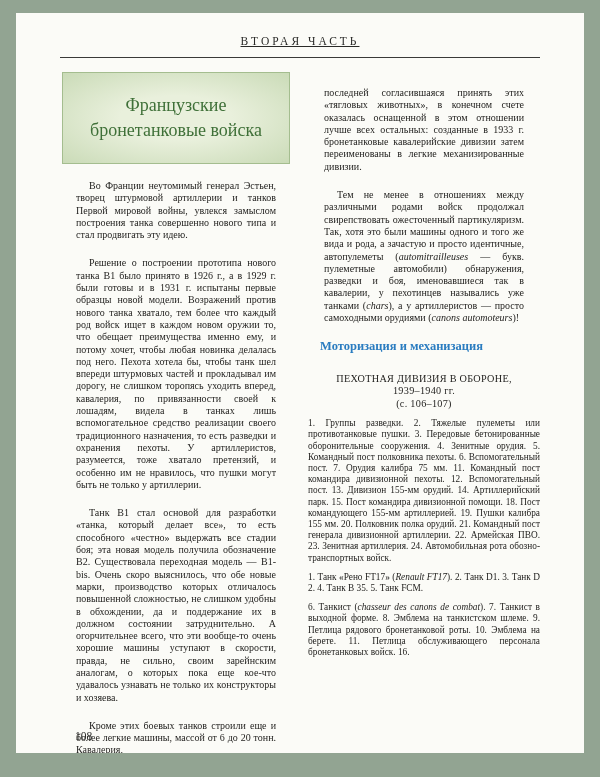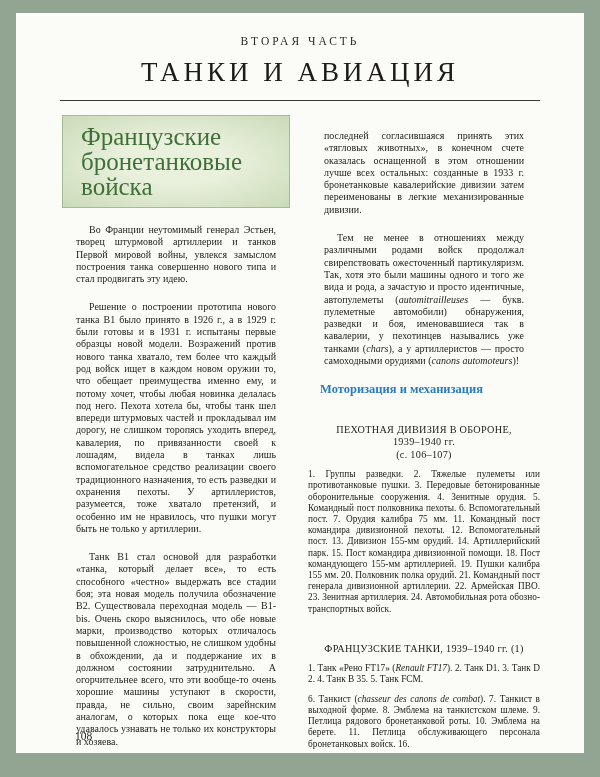--- a/index.html
+++ b/index.html
@@ -20,20 +20,21 @@
     background:var(--page_bg, #fbfbf7);
     box-sizing:border-box;
     padding:22px 44px 0 44px;
     overflow:hidden;
     color:var(--body_text, #1e1d1b);
   }
   .page-header { text-align:center; }
   .part-label {
     font-size:11.5px; letter-spacing:3px; margin-bottom:10px;
     color:#2a2a28;
+    text-decoration:underline;
   }
   .page-title {
     font-size:27px; font-weight:normal; letter-spacing:4px;
     margin:0 0 12px 0; color:#1d1c1a;
   }
   .divider {
     border:none; border-top:1.2px solid #3a3a38;
     margin:0 0 13px 0;
   }
   .columns { display:flex; gap:16px; }
@@ -49,52 +50,51 @@
     min-height:92px;
     margin:1px 2px 10px 2px;
     border:1px solid var(--box_border, #a4bd8f);
     background:radial-gradient(ellipse at center,
       var(--box_gradient_inner, #e9f0dc) 35%,
       var(--box_gradient_outer, #c3d6af) 115%);
     display:flex; align-items:center; justify-content:center;
     padding:8px 18px;
   }
   .chapter-title {
-    font-size:25px; line-height:25px; text-align:left;
+    font-size:18px; line-height:25px; text-align:center;
     color:var(--box_text_green, #3f7038);
   }
   .section-heading {
     color:var(--heading_blue, #2a7cc0);
     font-weight:bold; font-size:12.5px;
     margin:11px 0 8px 12px; text-align:left; text-indent:0;
   }
   .caption-block { margin-top:13px; }
   .cap-head {
     text-align:center; font-size:10.2px; line-height:12.5px;
     letter-spacing:0.3px; white-space:pre-line;
-    margin:28px 0 8px 0; text-indent:0;
+    margin:20px 0 8px 0; text-indent:0;
   }
   .cap-text {
     font-size:9.3px; line-height:11.2px;
     text-indent:0 !important; margin:0 0 8px 0 !important;
   }
   .page-number {
     position:absolute; left:59px; bottom:11px;
     font-size:11.5px; color:#2a2a28;margin-top:11px;
   }
 </style>
 </head>
 <body>
 
 <div class="frame">
   <div class="page">
 
     <header class="page-header">
       <div class="part-label">ВТОРАЯ ЧАСТЬ</div>
-      <h1 class="page-title">ТАНКИ И АВИАЦИЯ</h1>
       <hr class="divider">
     </header>
 
     <div class="columns">
 
       <div class="col">
         <div class="chapter-title-box">
           <div class="chapter-title">Французские бронетанковые войска</div>
         </div>
         <p>Во Франции неутомимый генерал Эстьен, творец штурмовой артиллерии и танков Первой мировой войны, увлекся замыслом построения танка совершенно нового типа и стал продвигать эту идею.</p>
@@ -109,21 +109,20 @@
 
         <h2 class="section-heading">Моторизация и механизация</h2>
 
 
         <div class="caption-block">
           <div class="cap-head">ПЕХОТНАЯ ДИВИЗИЯ В ОБОРОНЕ,
 1939–1940 гг.
 (с. 106–107)</div>
           <p class="cap-text">1. Группы разведки. 2. Тяжелые пулеметы или противотанковые пушки. 3. Передовые бетонированные оборонительные сооружения. 4. Зенитные орудия. 5. Командный пост полковника пехоты. 6. Вспомогательный пост. 7. Орудия калибра 75 мм. 11. Командный пост командира дивизионной пехоты. 12. Вспомогательный пост. 13. Дивизион 155-мм орудий. 14. Артиллерийский парк. 15. Пост командира дивизионной помощи. 18. Пост командующего 155-мм артиллерией. 19. Пушки калибра 155 мм. 20. Полковник полка орудий. 21. Командный пост генерала дивизионной артиллерии. 22. Армейская ПВО. 23. Зенитная артиллерия. 24. Автомобильная рота обозно-транспортных войск.</p>
 
-          <div class="cap-head">ФРАНЦУЗСКИЕ ТАНКИ, 1939–1940 гг. (1)</div>
           <p class="cap-text">1. Танк «Рено FT17» (<i>Renault FT17</i>). 2. Танк D1. 3. Танк D 2. 4. Танк В 35. 5. Танк FCM.</p>
           <p class="cap-text">6. Танкист (<i>chasseur des canons de combat</i>). 7. Танкист в выходной форме. 8. Эмблема на танкистском шлеме. 9. Петлица рядового бронетанковой роты. 10. Эмблема на берете. 11. Петлица обслуживающего персонала бронетанковых войск. 16.</p>
         </div>
       </div>
 
     </div>
 
     <div class="page-number">108</div>
   </div>
 </div>

